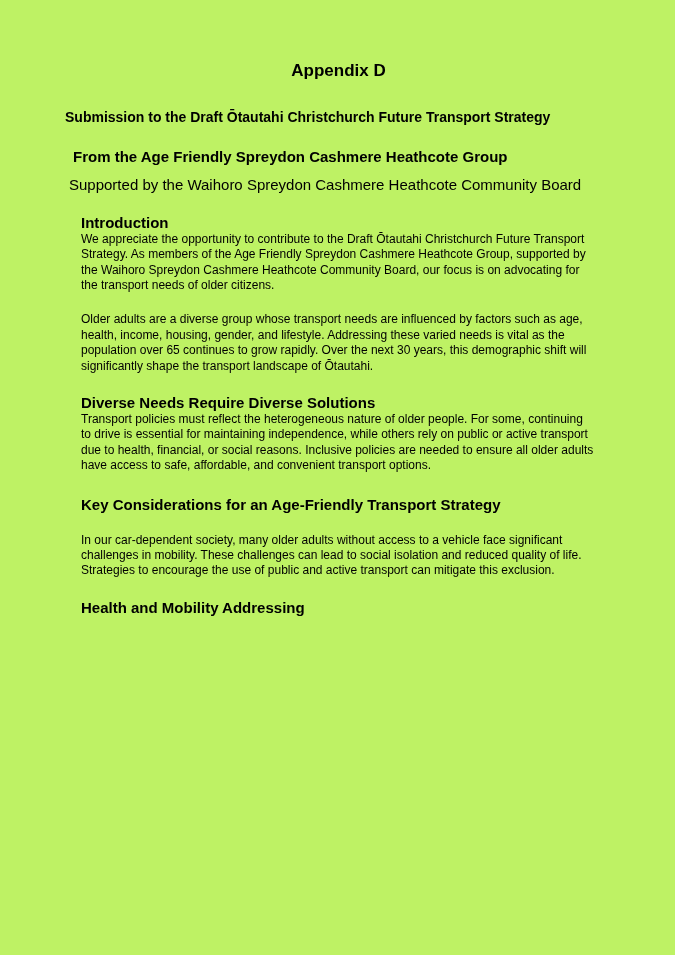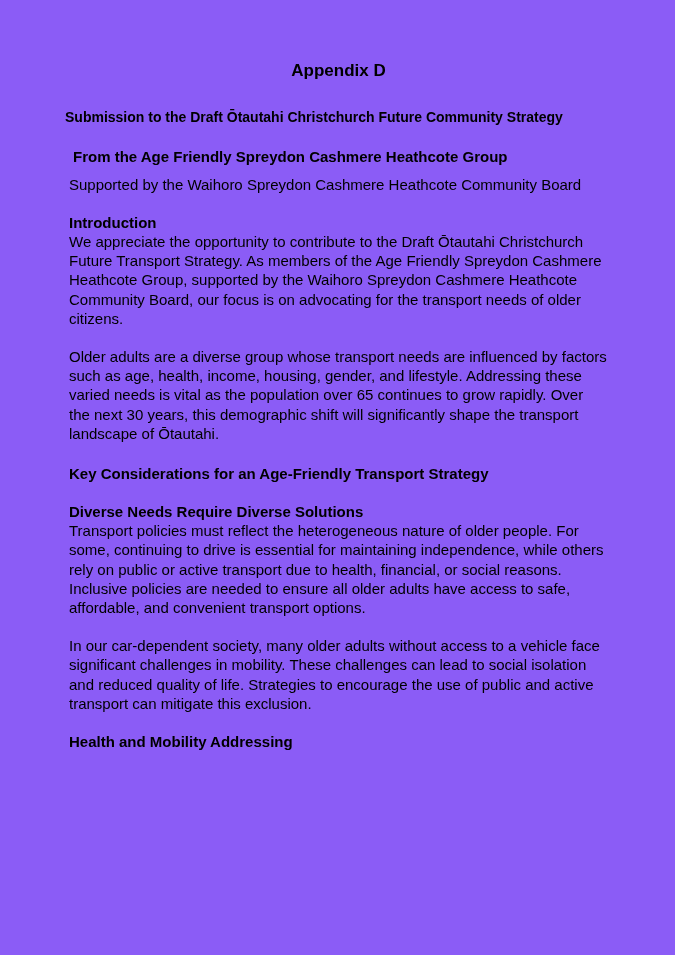--- a/index.html
+++ b/index.html
@@ -3,21 +3,21 @@
 <meta charset="utf-8">
 <style>
   html, body {
     margin: 0;
     padding: 0;
     background: #ffffff;
   }
   .page {
     width: 675px;
     height: 955px;
-    background: #8b5cf6;
+    background: #bef264;
     color: #000000;
     font-family: "Liberation Sans", "DejaVu Sans", sans-serif;
     box-sizing: border-box;
     padding: 60px 63px 40px 65px;
     overflow: hidden;
   }
   .doc-title {
     text-align: center;
     font-size: 17px;
     font-weight: bold;
@@ -39,70 +39,70 @@
     line-height: 1.28;
     margin: 8px;
   }
   .supported-line {
     font-size: 15px;
     font-weight: normal;
     line-height: 1.28;
     margin: 4px;
   }
   .section {
-    margin: 4px;
+    margin: 16px;
   }
   .section-heading {
     font-size: 15px;
     font-weight: bold;
     line-height: 1.28;
     margin: 0;
   }
   .section p {
-    font-size: 15px;
+    font-size: 12px;
     line-height: 1.28;
     margin: 0 0 19px 0;
   }
   .section p:last-child {
     margin-bottom: 19px;
   }
   .section--key-considerations {
     margin-top: 21px;
   }
   .section--key-considerations .section-heading {
     margin-bottom: 19px;
   }
 </style>
 </head>
 <body>
 
 <div class="page">
 
   <h1 class="doc-title">Appendix D</h1>
 
-  <h2 class="doc-subtitle">Submission to the Draft Ōtautahi Christchurch Future Community Strategy</h2>
+  <h2 class="doc-subtitle">Submission to the Draft Ōtautahi Christchurch Future Transport Strategy</h2>
 
   <div class="from-block">
     <p class="from-line">From the Age Friendly Spreydon Cashmere Heathcote Group</p>
     <p class="supported-line">Supported by the Waihoro Spreydon Cashmere Heathcote Community Board</p>
   </div>
 
   <div class="section">
     <h3 class="section-heading">Introduction</h3>
     <p>We appreciate the opportunity to contribute to the Draft Ōtautahi Christchurch Future Transport Strategy. As members of the Age Friendly Spreydon Cashmere Heathcote Group, supported by the Waihoro Spreydon Cashmere Heathcote Community Board, our focus is on advocating for the transport needs of older citizens.</p>
     <p>Older adults are a diverse group whose transport needs are influenced by factors such as age, health, income, housing, gender, and lifestyle. Addressing these varied needs is vital as the population over 65 continues to grow rapidly. Over the next 30 years, this demographic shift will significantly shape the transport landscape of Ōtautahi.</p>
   </div>
 
-  <div class="section section--key-considerations">
-    <h3 class="section-heading">Key Considerations for an Age-Friendly Transport Strategy</h3>
-  </div>
-
   <div class="section">
     <h3 class="section-heading">Diverse Needs Require Diverse Solutions</h3>
     <p>Transport policies must reflect the heterogeneous nature of older people. For some, continuing to drive is essential for maintaining independence, while others rely on public or active transport due to health, financial, or social reasons. Inclusive policies are needed to ensure all older adults have access to safe, affordable, and convenient transport options.</p>
+  </div>
+
+  <div class="section section--key-considerations">
+    <h3 class="section-heading">Key Considerations for an Age-Friendly Transport Strategy</h3>
   </div>
 
   <div class="section">
     <p>In our car-dependent society, many older adults without access to a vehicle face significant challenges in mobility. These challenges can lead to social isolation and reduced quality of life. Strategies to encourage the use of public and active transport can mitigate this exclusion.</p>
   </div>
 
   <div class="section">
     <h3 class="section-heading">Health and Mobility Addressing</h3>
   </div>
 

